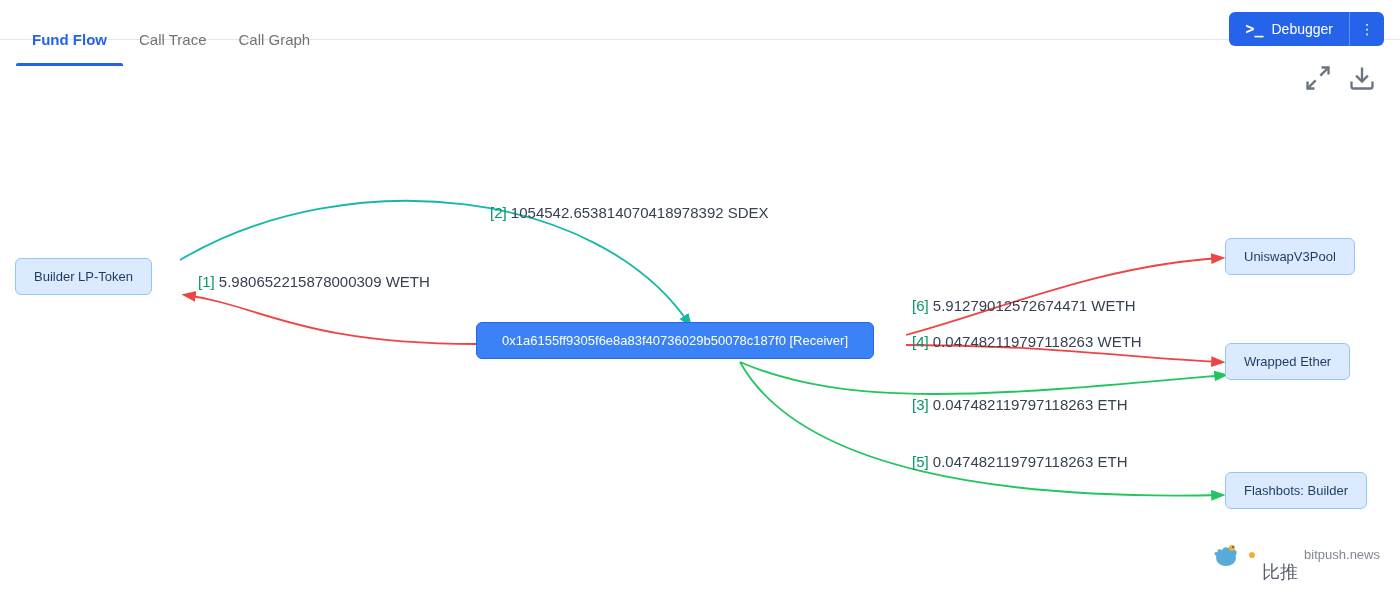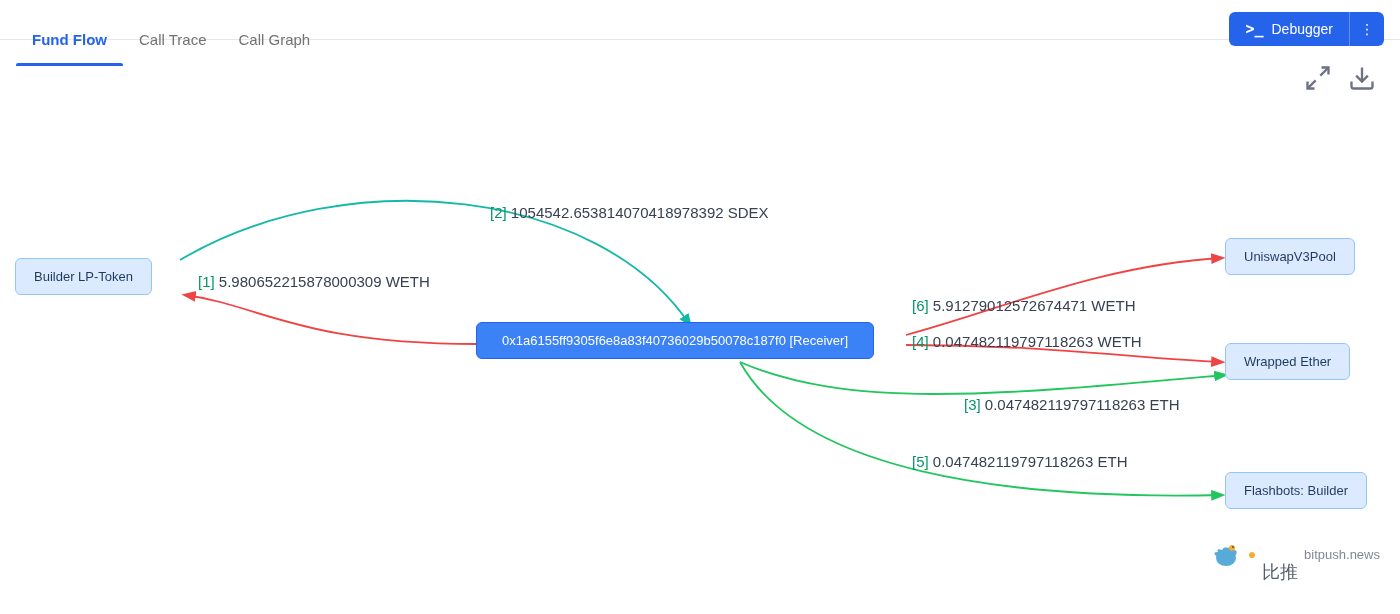--- a/index.html
+++ b/index.html
@@ -269,21 +269,21 @@
   <div class="edge-label" style="left:912px; top:233px;margin-top:24px;">
     <span class="idx">[6]</span>
     <span class="val">5.91279012572674471 WETH</span>
   </div>
 
   <div class="edge-label" style="left:912px; top:293px;">
     <span class="idx">[4]</span>
     <span class="val">0.047482119797118263 WETH</span>
   </div>
 
-  <div class="edge-label" style="left:964px; top:356px;">
+  <div class="edge-label" style="left:912px; top:356px;">
     <span class="idx">[3]</span>
     <span class="val">0.047482119797118263 ETH</span>
   </div>
 
   <div class="edge-label" style="left:912px; top:413px;">
     <span class="idx">[5]</span>
     <span class="val">0.047482119797118263 ETH</span>
   </div>
 
   <div class="watermark">

